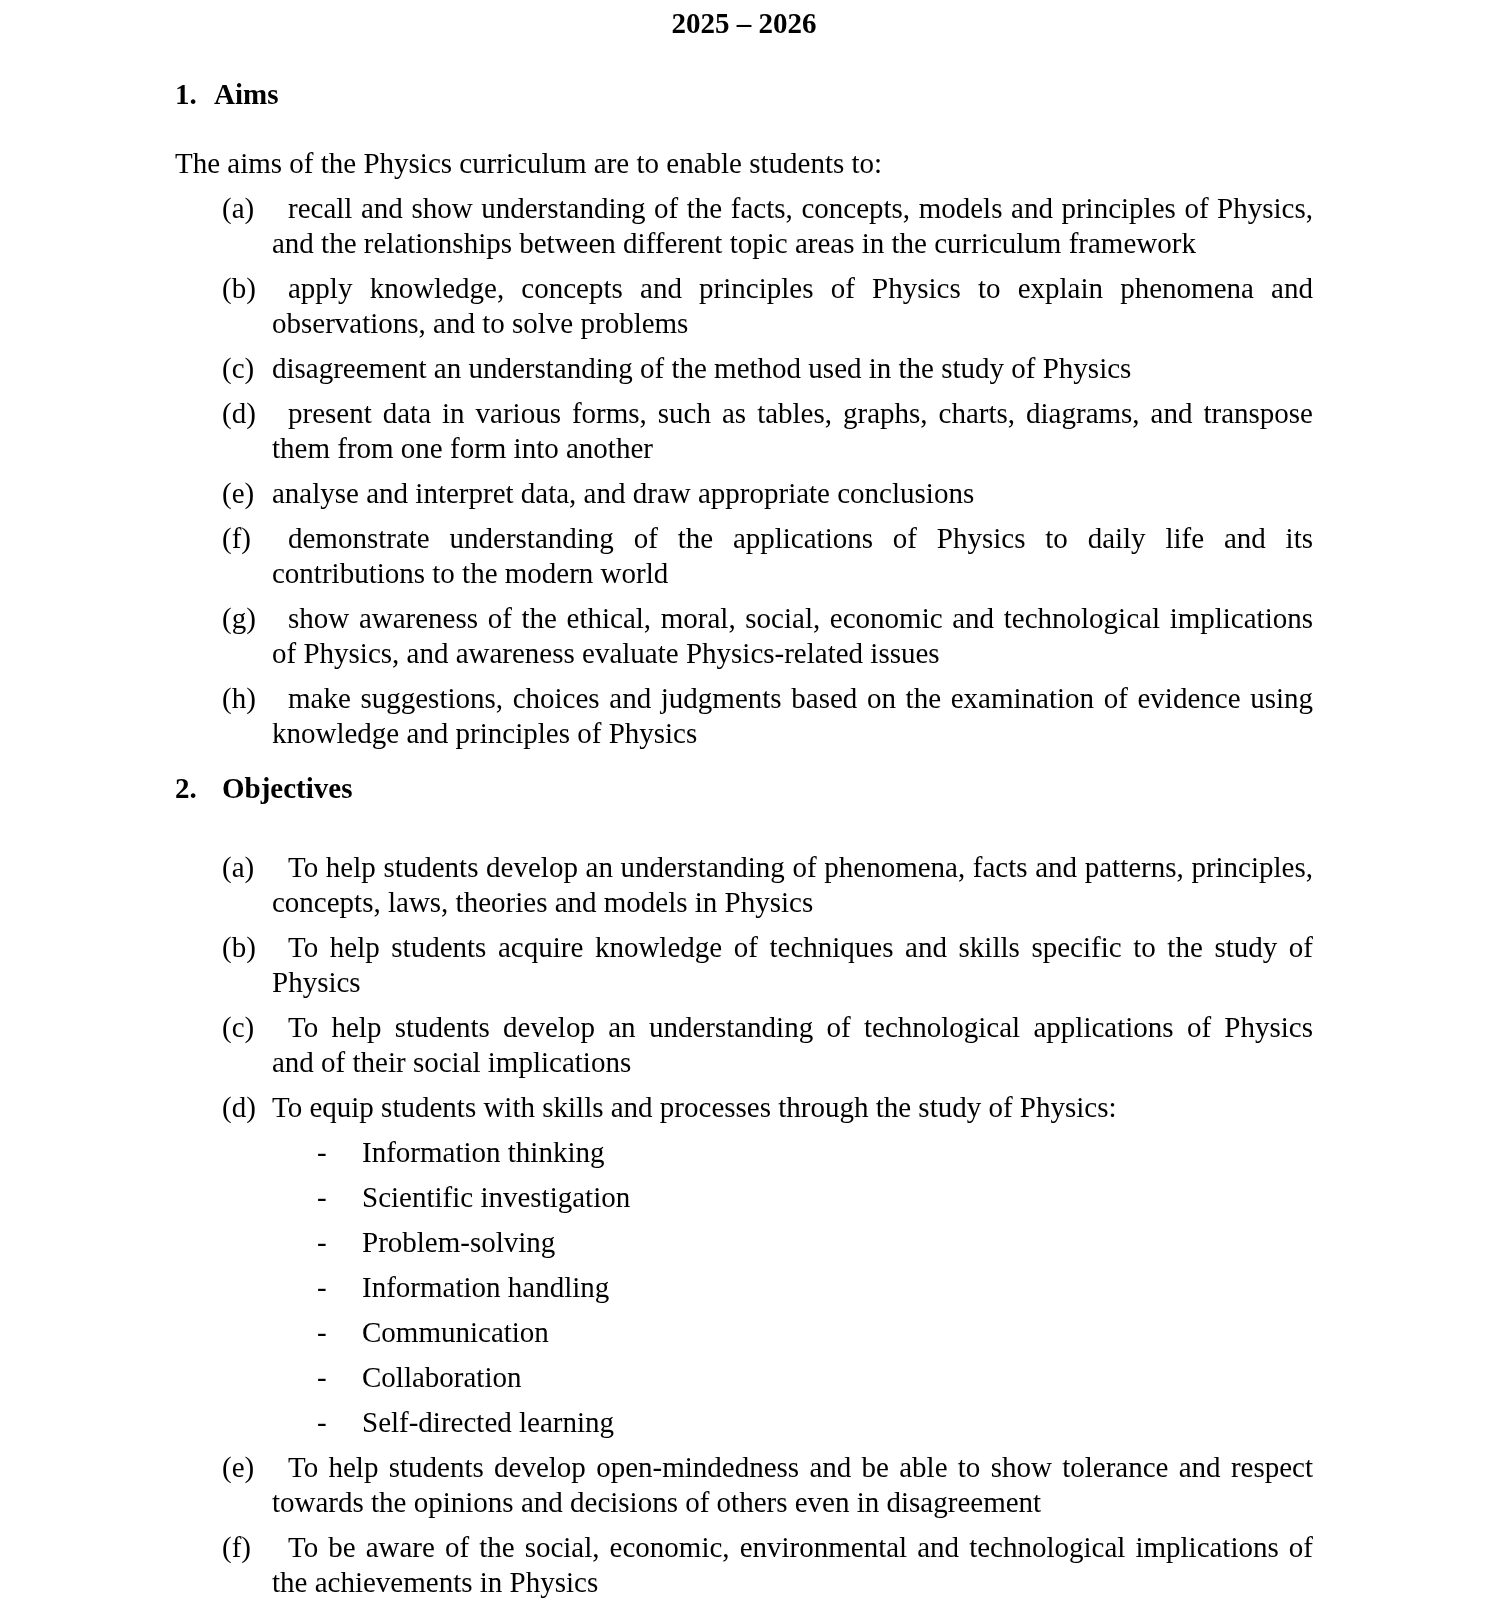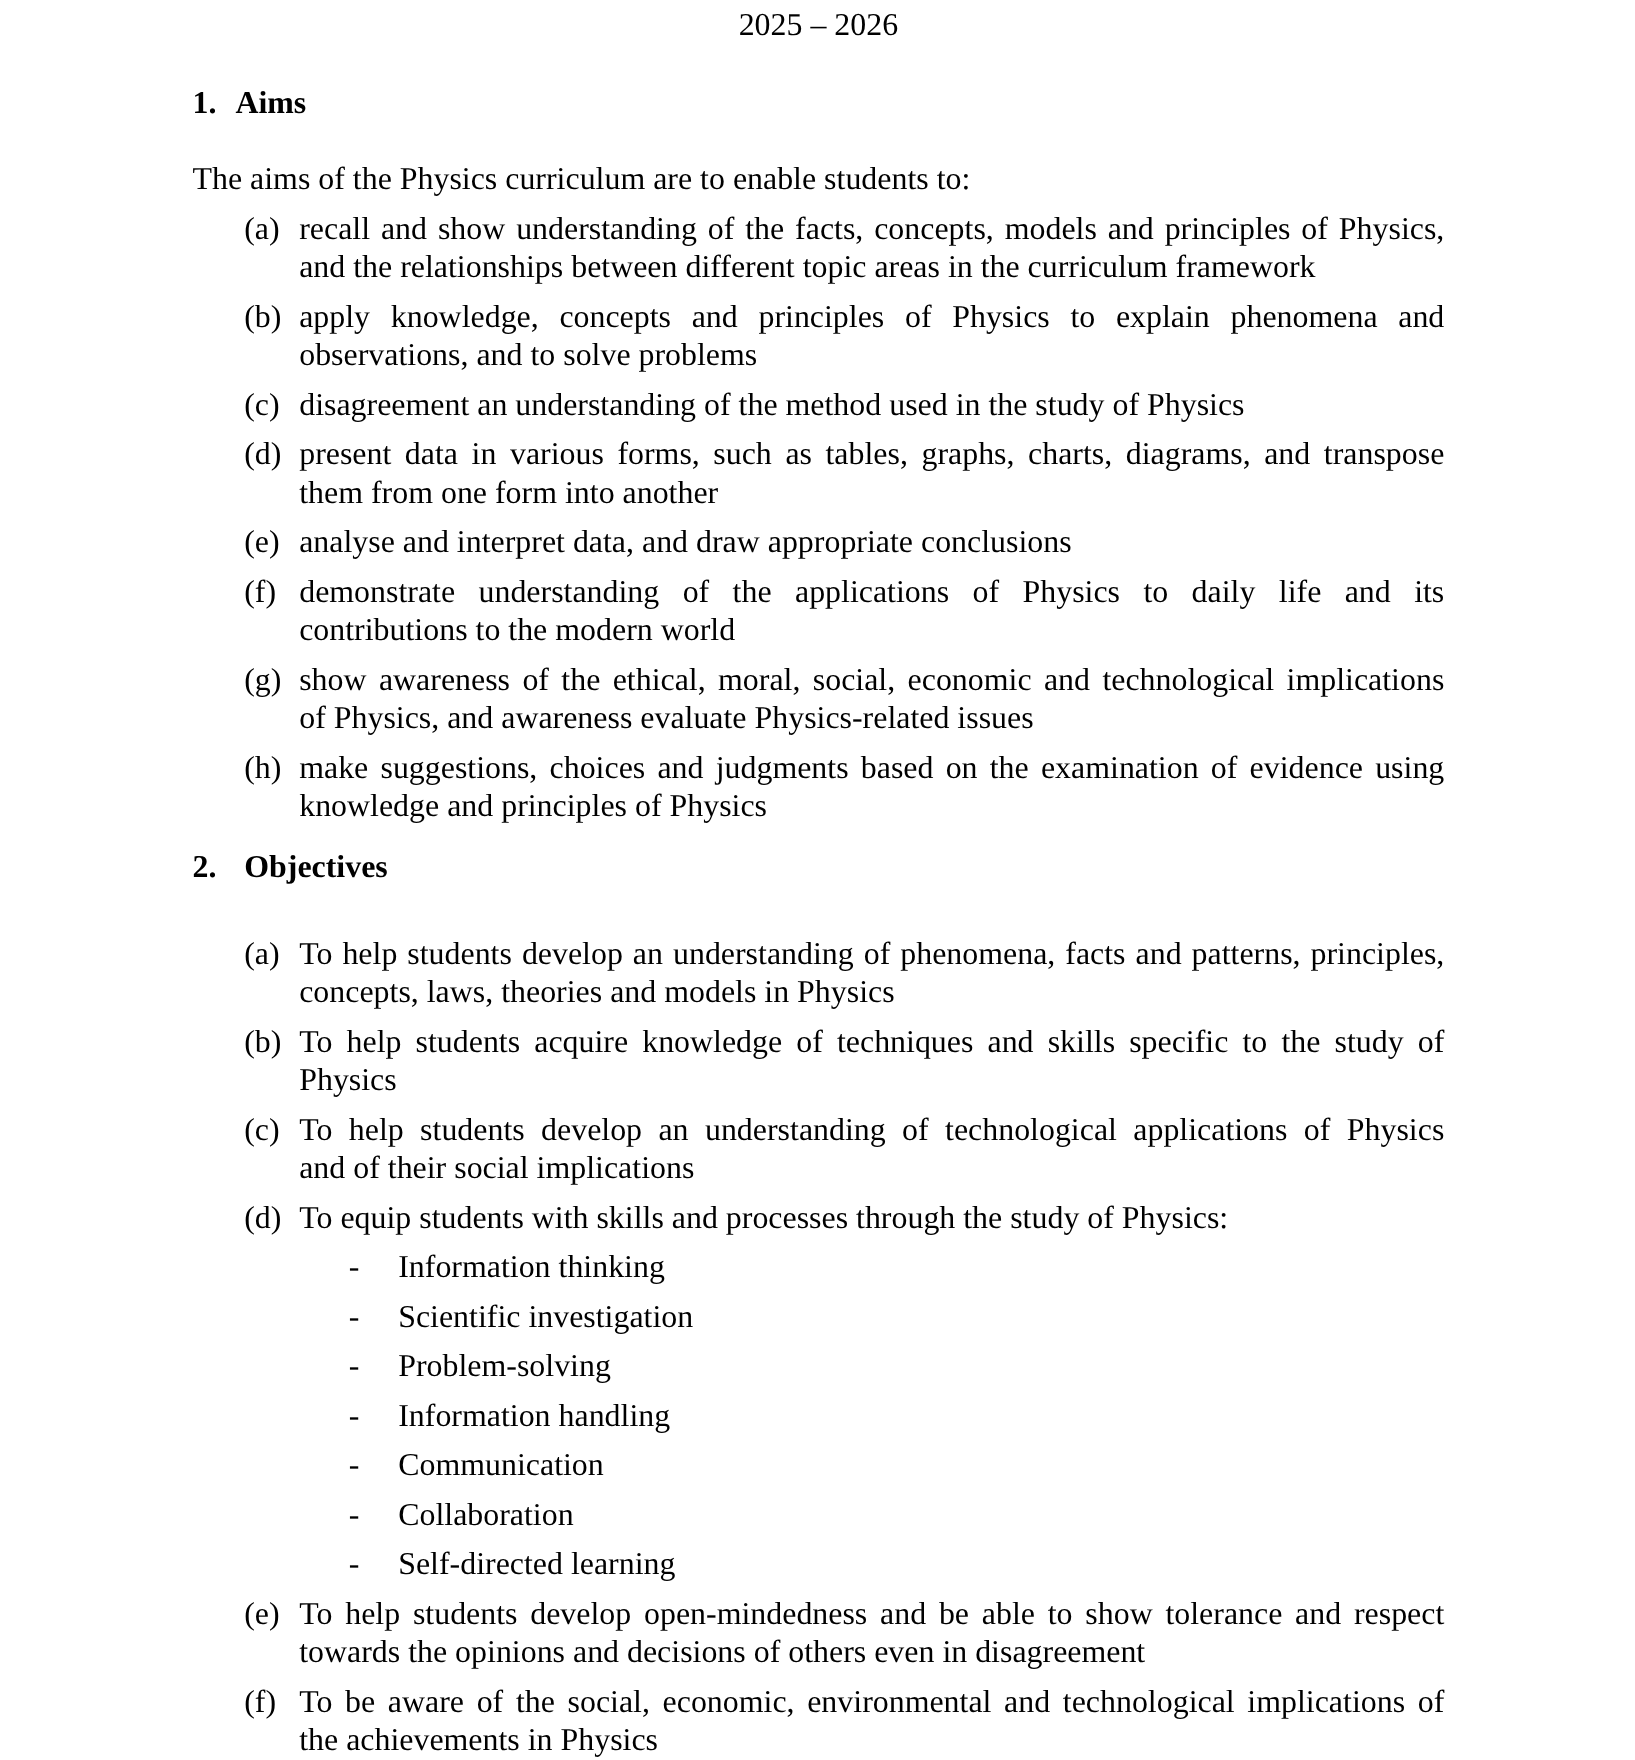--- a/index.html
+++ b/index.html
@@ -5,32 +5,32 @@
   html, body { margin: 0; padding: 0; }
   body {
     width: 1486px; height: 1600px;
     background: #ffffff; color: #000000;
     font-family: "Liberation Serif", serif;
     font-size: 29px; line-height: 35px;
     box-sizing: border-box;
     padding: 6px 173px 0 175px;
     overflow: hidden;
   }
-  .title { font-weight: normal; text-align: center; margin-bottom: 36px; }
+  .title { font-weight: bold; text-align: center; margin-bottom: 36px; }
   .sec-head { display: flex; font-weight: bold; margin-bottom: 34px; }
   .sec-head .num { flex: none; }
   .sec1-head .num { width: 39px; }
   .sec2-head { margin-top: 20px; margin-bottom: 44px; }
   .sec2-head .num { width: 47px; }
   .intro { margin-bottom: 10px; }
   .list { margin-left: 47px; }
   .item { display: flex; margin-bottom: 10px; }
   .lbl { flex: none; width: 50px; }
   .content { width: 1041px; }
-  .jl { text-align: justify; text-align-last: justify; }
+  .jl { text-align: justify; text-align-last: justify; margin-left: 16px; }
   .sub { display: flex; padding-left: 45px; margin-top: 10px; }
   .dash { flex: none; width: 45px; }
 </style>
 </head>
 <body>
 
 <div class="title">2025 – 2026</div>
 
 <div class="sec-head sec1-head">
   <span class="num">1.</span>

